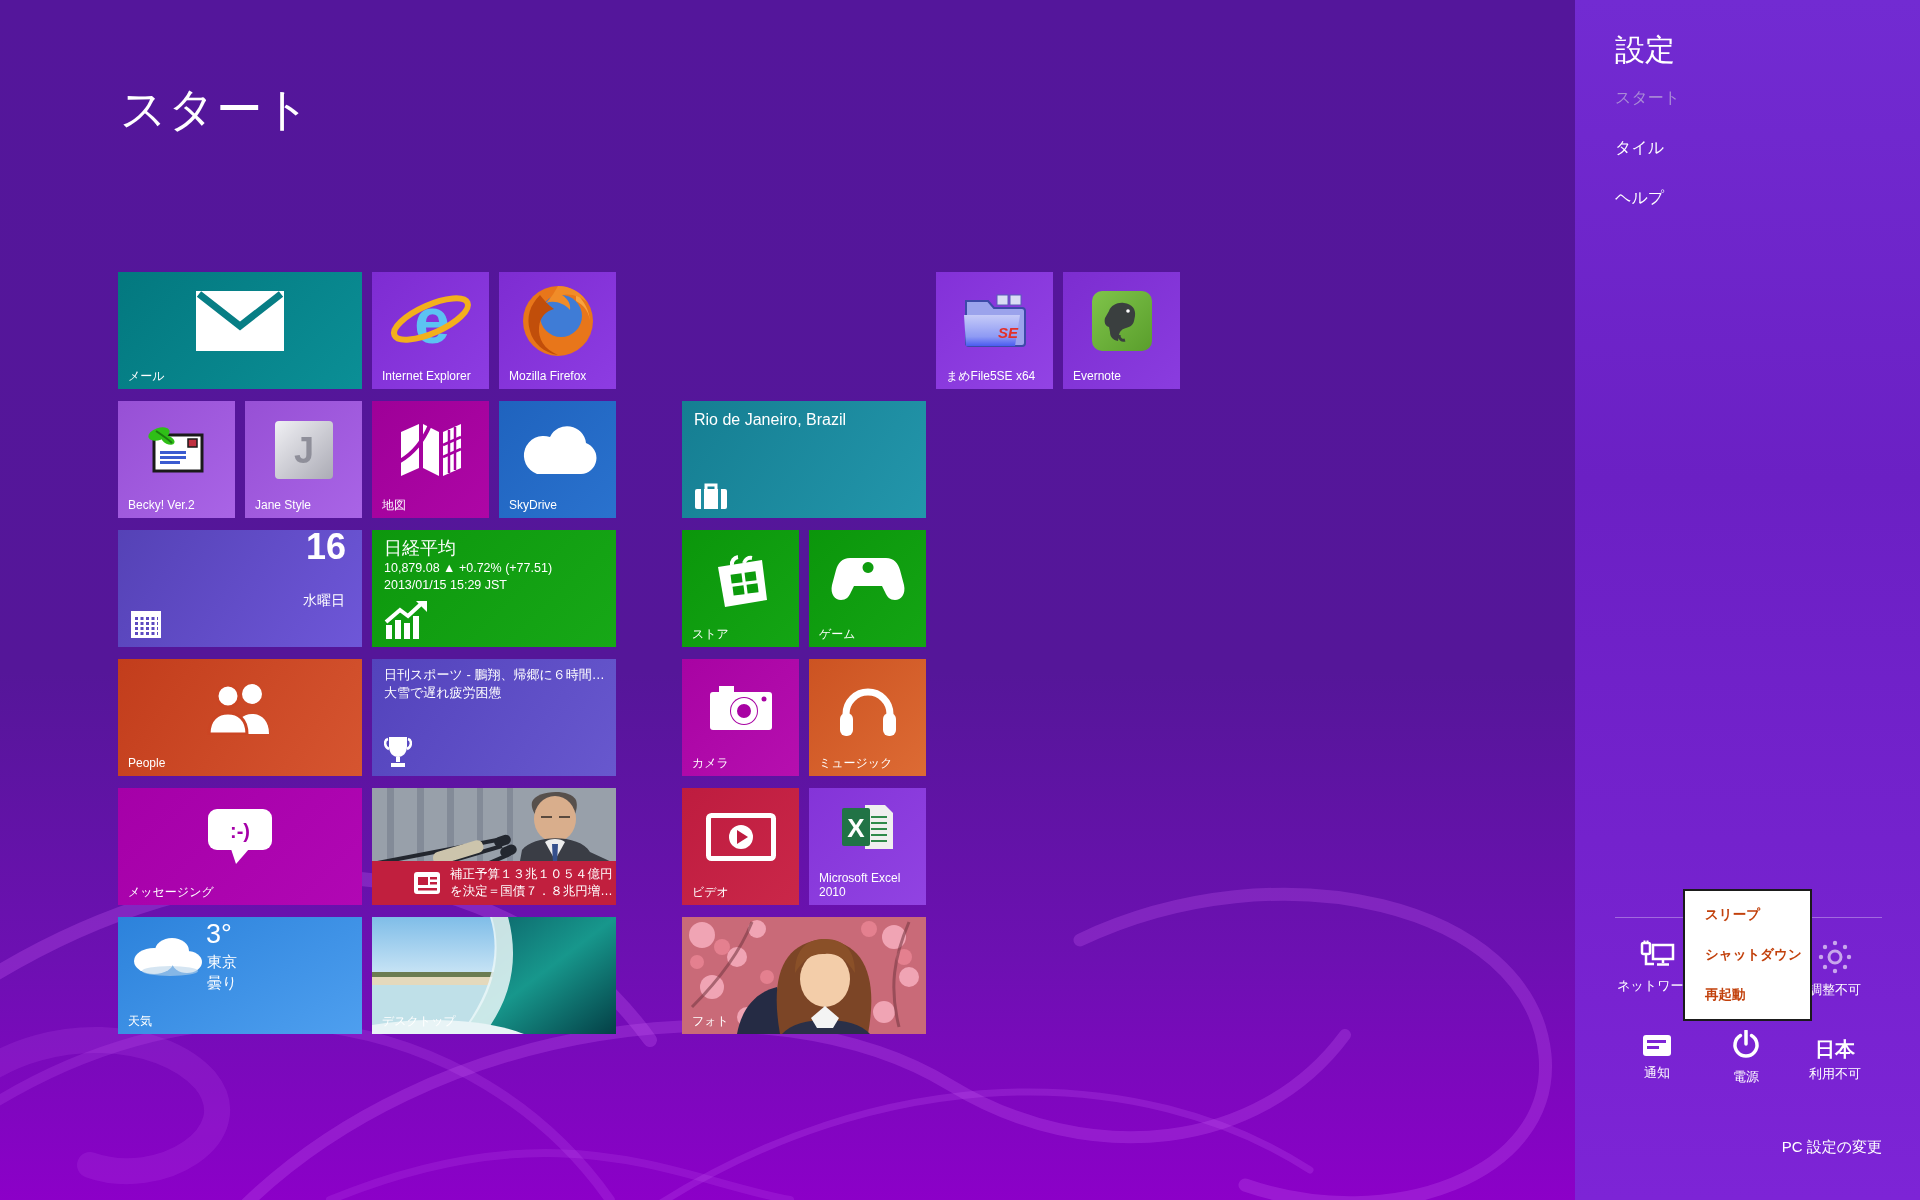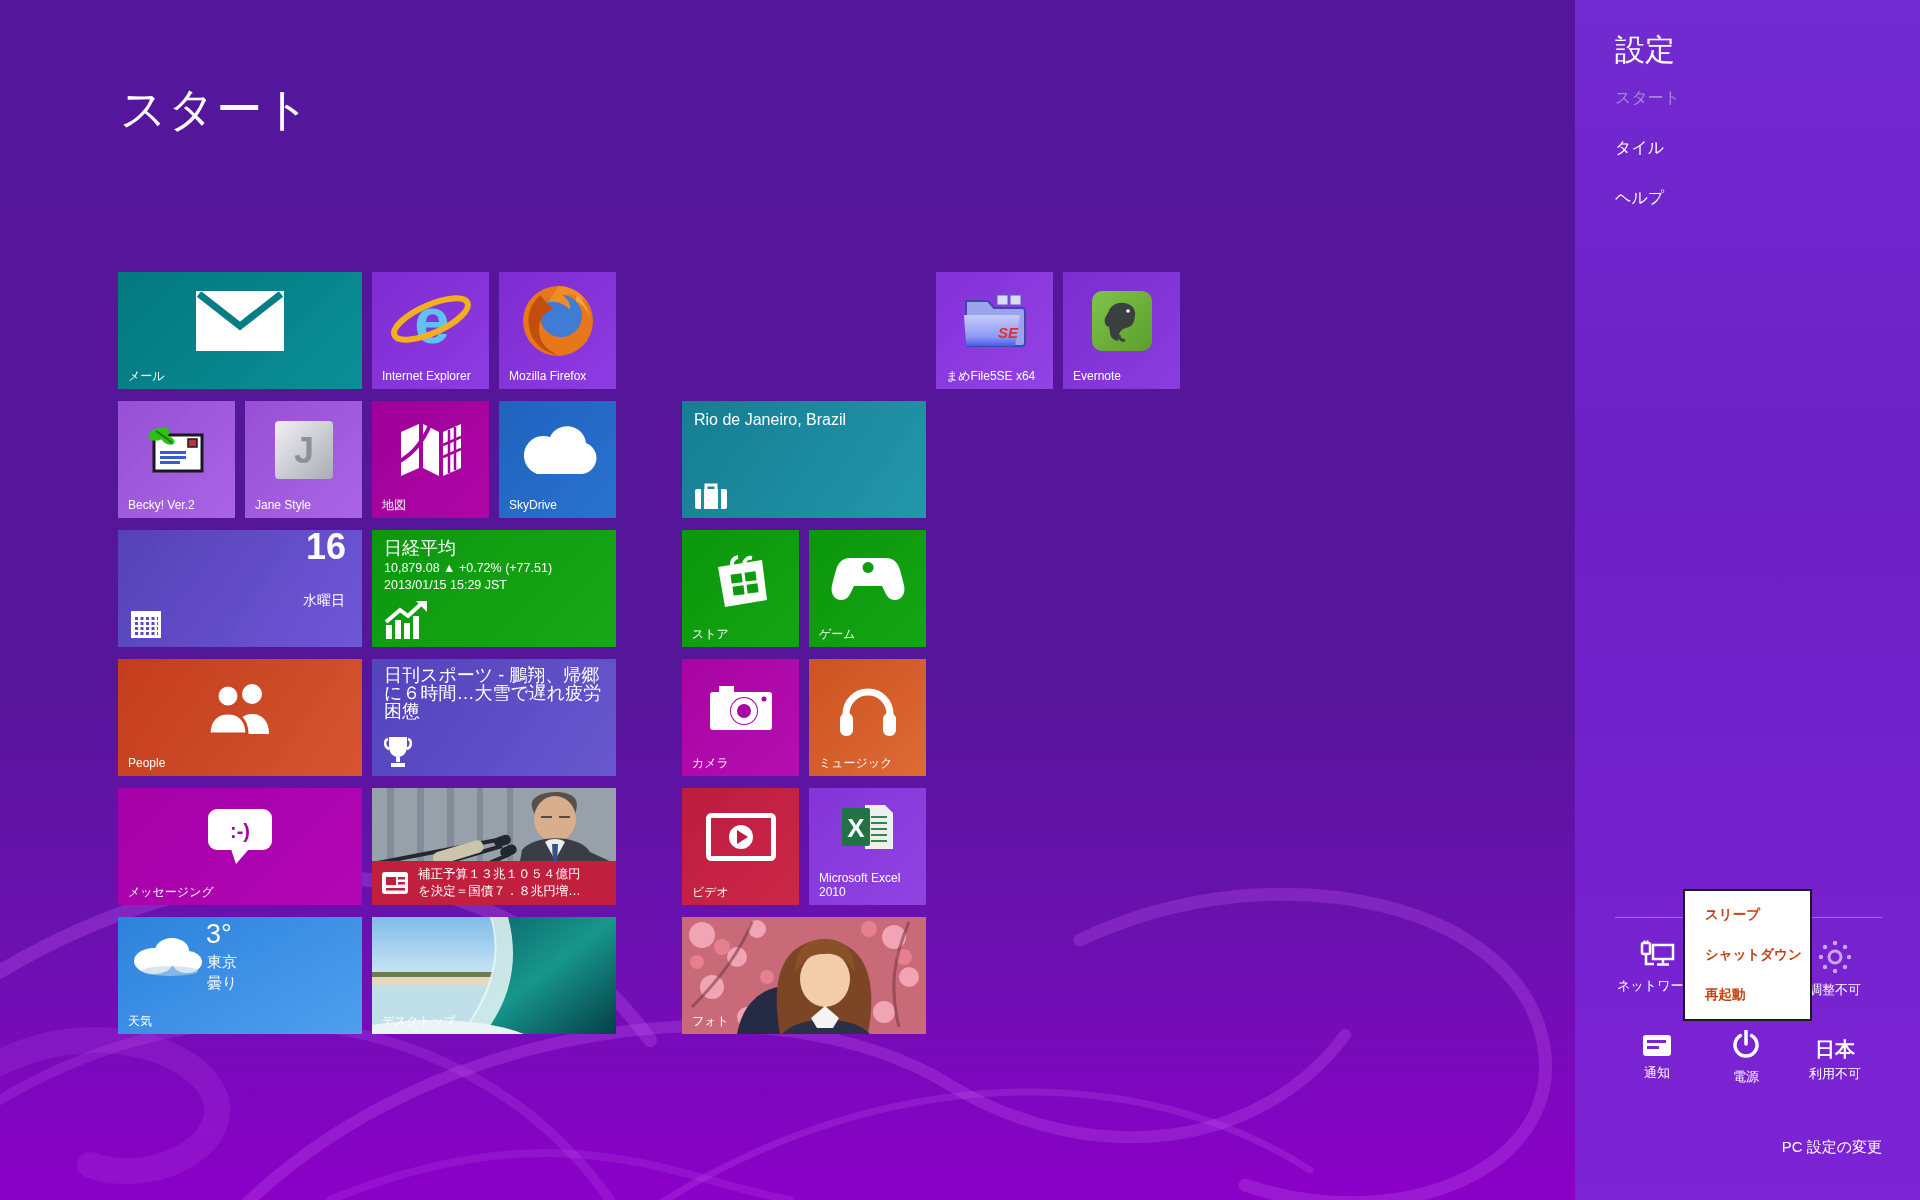--- a/index.html
+++ b/index.html
@@ -52,28 +52,28 @@
   .cal-day{position:absolute;right:16px;top:-4px;font-size:36px;font-weight:700;}
   .cal-week{position:absolute;right:17px;top:62px;font-size:14px;}
   
   .nk-title{position:absolute;left:12px;top:6px;font-size:18px;}
   .nk-quote{position:absolute;left:12px;top:31px;font-size:12.5px;}
   .nk-time{position:absolute;left:12px;top:48px;font-size:12.5px;}
   
   .rio-title{position:absolute;left:12px;top:10px;font-size:16px;}
   .t-rio{background:linear-gradient(125deg,#157E92,#2396AB);}
   
-  .nikkan-text{position:absolute;left:12px;top:7px;right:10px;font-size:18px;line-height:18px;}
+  .nikkan-text{position:absolute;left:12px;top:7px;right:10px;font-size:13px;line-height:18px;}
   
   .wx-temp{position:absolute;left:88px;top:2px;font-size:27px;font-weight:300;}
   .wx-city{position:absolute;left:89px;top:36px;font-size:15px;}
   .wx-cond{position:absolute;left:89px;top:57px;font-size:15px;}
   
   .newsband{position:absolute;left:0;bottom:0;width:244px;height:44px;background:#C11F3E;
-    display:flex;align-items:center;}
+    display:flex;align-items:center;padding-left:32px;}
   .newsband .nb-icon{margin:0 8px 0 8px;flex:0 0 auto;}
   .nb-lines{font-size:12.5px;line-height:17px;}
   .photo-svg{position:absolute;left:0;top:0;}
   .blicon2{position:absolute;left:12px;bottom:8px;}
   
   .charms{
     position:absolute;left:1575px;top:0;width:345px;height:1200px;
     background:linear-gradient(180deg,#671FC0 0%,#722BD2 0%,#6B20C4 40%,#7D24D6 100%);
     color:#fff;
   }

